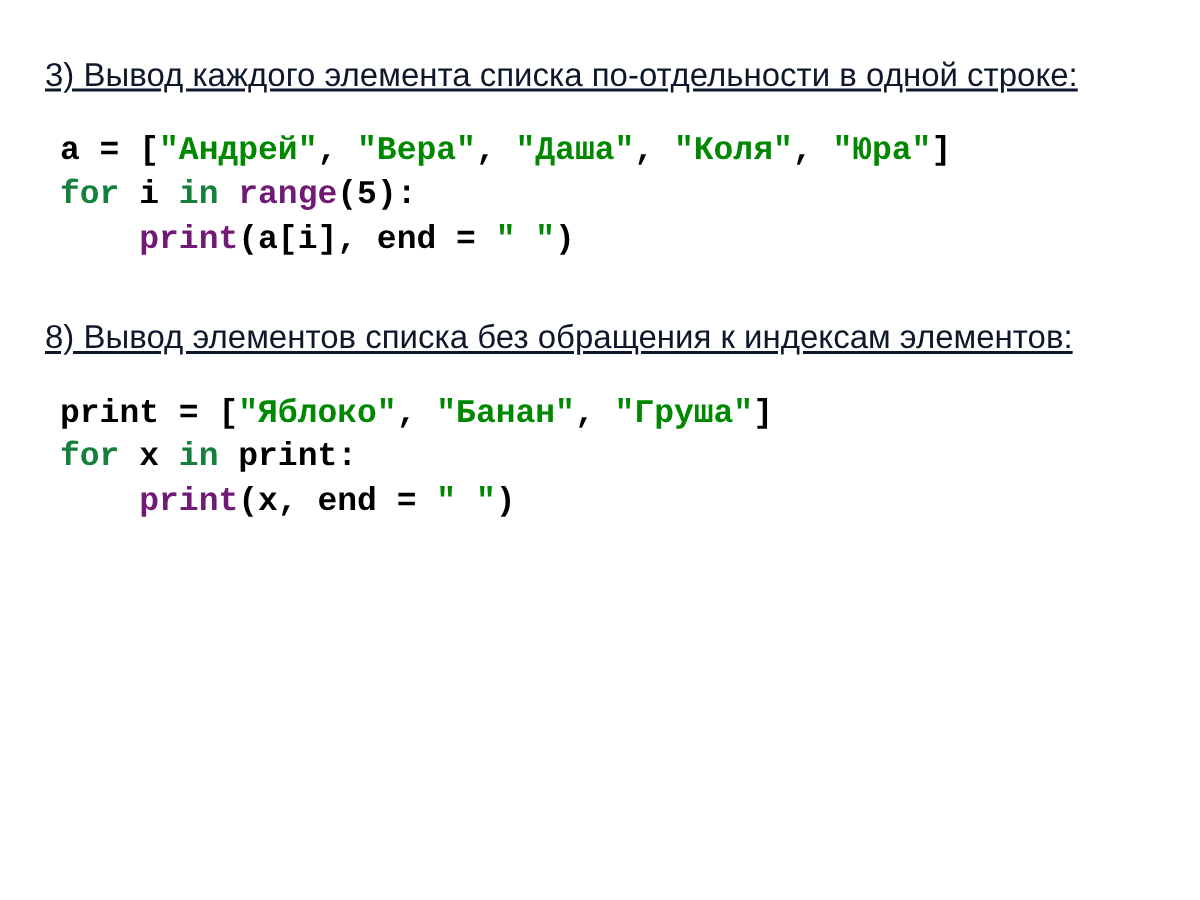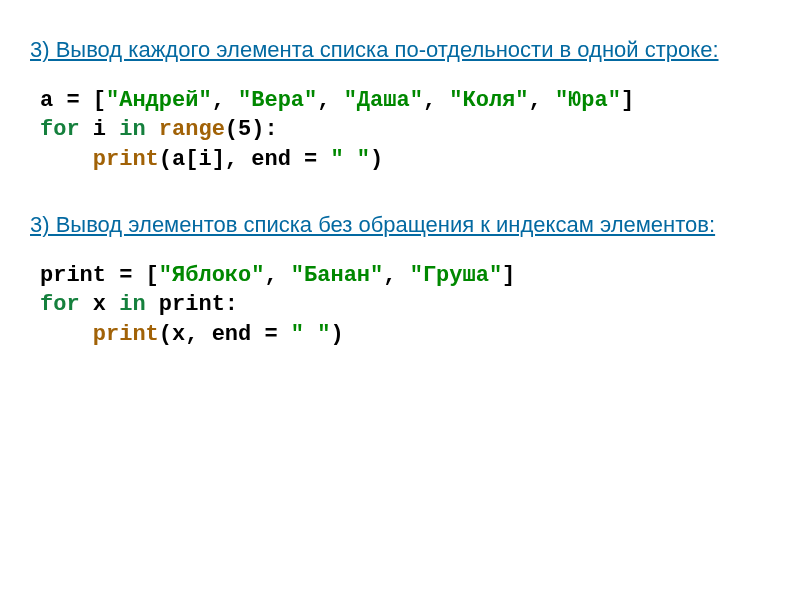--- a/index.html
+++ b/index.html
@@ -6,45 +6,45 @@
     margin: 0;
     padding: 35px 30px;
     font-family: Arial, Helvetica, sans-serif;
     background: #ffffff;
     width: 800px;
     height: 600px;
     box-sizing: border-box;
   }
   .heading {
     font-size: 22px;
-    color: #0369a1;
+    color: #0f172a;
     text-decoration: underline;
     line-height: 1.4;
     margin-bottom: 20px;
   }
   .code-block {
     font-family: "Courier New", Courier, monospace;
     font-size: 22px;
     font-weight: bold;
     white-space: pre;
     line-height: 1.35;
     margin: 15px 0 35px 10px;
     color: #000;
   }
   .kw  { color: #15803d; }  
-  .fn  { color: #a16207; }  
+  .fn  { color: #701a75; }  
   .str { color: #008800; }  
   .num {}                  
 </style>
 </head>
 <body>
 
 <div class="heading">3) Вывод каждого элемента списка по-отдельности в одной строке:</div>
 
 <div class="code-block"><span>a = [</span><span class="str">"Андрей"</span><span>, </span><span class="str">"Вера"</span><span>, </span><span class="str">"Даша"</span><span>, </span><span class="str">"Коля"</span><span>, </span><span class="str">"Юра"</span><span>]</span>
 <span class="kw">for</span><span> i </span><span class="kw">in</span><span> </span><span class="fn">range</span><span>(</span><span class="num">5</span><span>):</span>
 <span>    </span><span class="fn">print</span><span>(a[i], end = </span><span class="str">" "</span><span>)</span></div>
 
-<div class="heading">3) Вывод элементов списка без обращения к индексам элементов:</div>
+<div class="heading">8) Вывод элементов списка без обращения к индексам элементов:</div>
 
 <div class="code-block"><span>print = [</span><span class="str">"Яблоко"</span><span>, </span><span class="str">"Банан"</span><span>, </span><span class="str">"Груша"</span><span>]</span>
 <span class="kw">for</span><span> x </span><span class="kw">in</span><span> print:</span>
 <span>    </span><span class="fn">print</span><span>(x, end = </span><span class="str">" "</span><span>)</span></div>
 
 </body></html>

